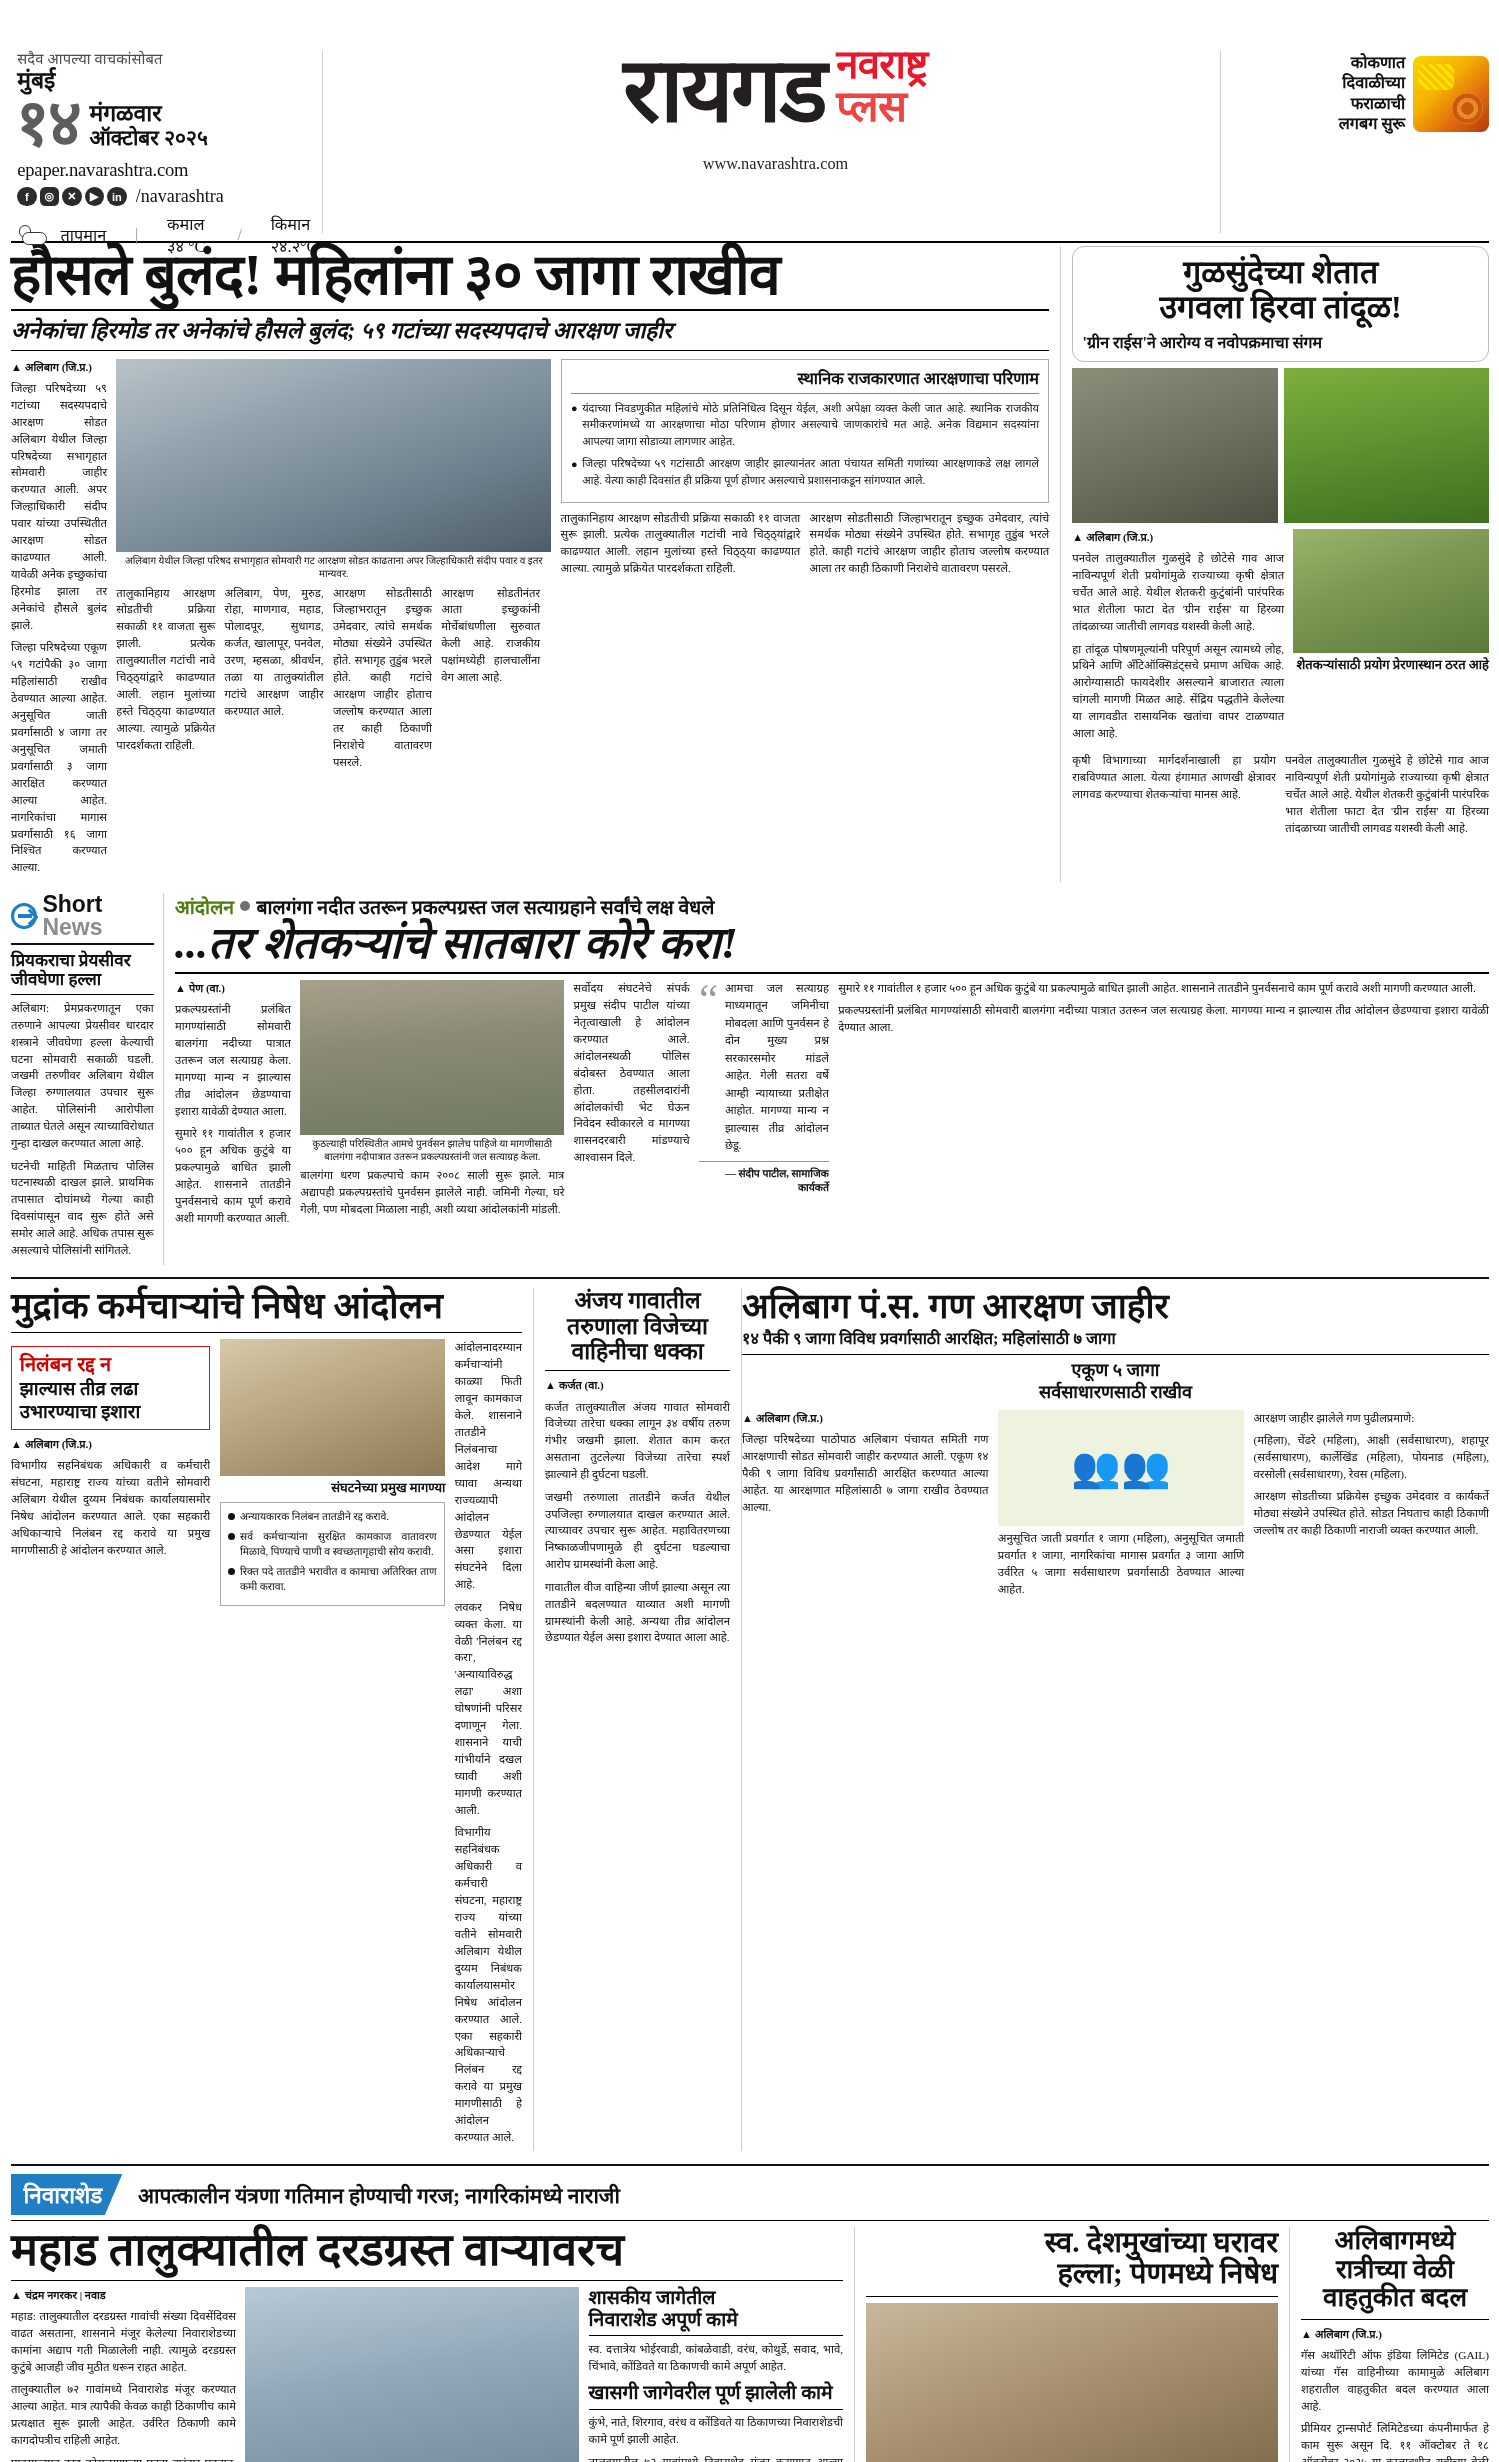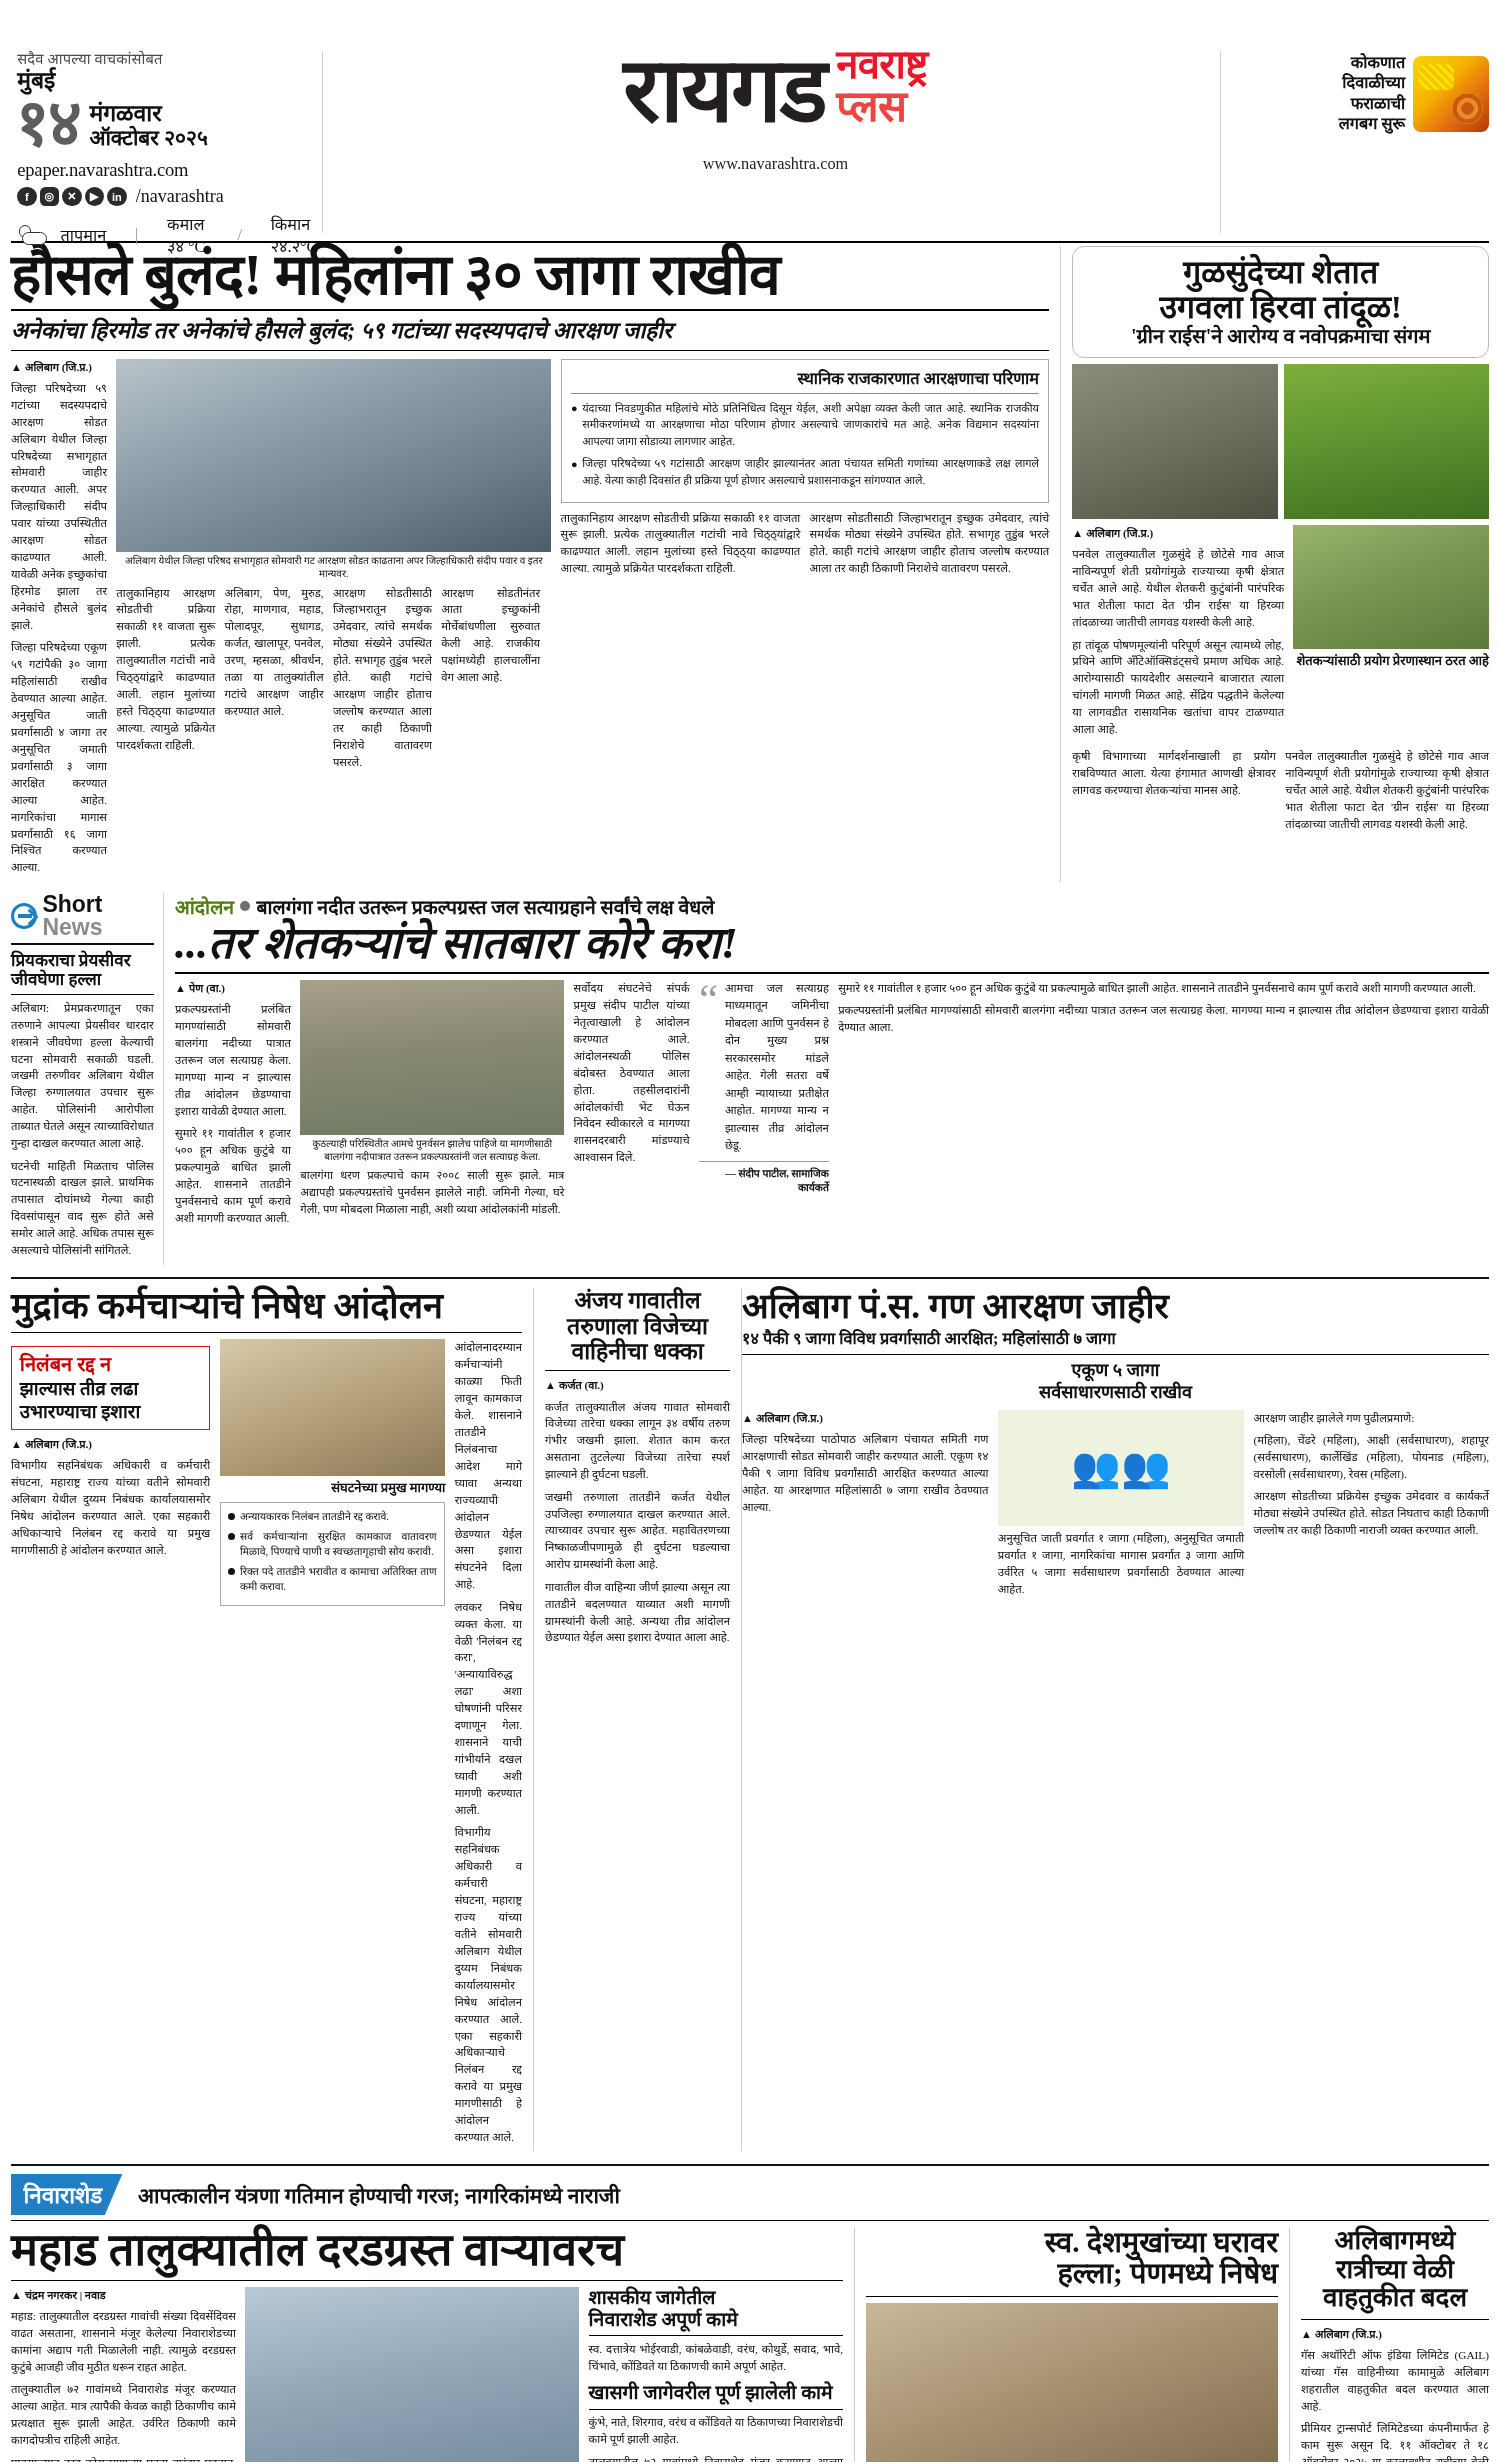--- a/index.html
+++ b/index.html
@@ -87,21 +87,21 @@
   .ph-cartoon { background:#eef3e0; }
 
   .caption { font-size:10px; line-height:1.3; text-align:center; margin-top:2.3px; }
 
   .boxed { border:0.8px solid #aaa; padding:7.8px 9.3px; }
   .box-title { font-size:16.3px; font-weight:bold; border-bottom:0.8px solid #888; padding-bottom:3.9px; margin-bottom:5.4px;}
   .bullet-li { font-size:11px; line-height:1.5; text-align:justify; display:flex; gap:4.7px; margin-bottom:6.2px;}
   .bullet-li .dot { flex:0 0 auto; margin-top:0.8px; }
 
   .headline-2 { font-size:32px; font-weight:bold; line-height:1.08; text-align:center;}
-  .subhead-2 { font-size:20px; font-weight:bold; text-align:center; margin-top:0; line-height:1.25;}
+  .subhead-2 { font-size:16px; font-weight:bold; text-align:left; margin-top:9px; line-height:1.25;}
 
   
   .band { display:flex; margin-top:11px; }
   .sn-col { width:152px; padding-right:9.3px; }
   .sn-head { display:flex; align-items:center; gap:5.4px; border-bottom:2.3px solid #111; padding-bottom:3.9px;}
   .sn-arrow { width:26px; height:26px; border-radius:50%; border:3.1px solid #1d7fc4; position:relative; flex:0 0 auto;}
   .sn-arrow::after{content:"";position:absolute;left:3.9px;top:8.5px;width:14px;height:3.9px;background:#1d7fc4;}
   .sn-arrow::before{content:"";position:absolute;left:10px;top:5.4px;width:8.5px;height:8.5px;border-top:3.9px solid #1d7fc4;border-right:3.9px solid #1d7fc4;transform:rotate(45deg);}
   .sn-title { font-size:23px; font-weight:bold; font-family:"Liberation Sans",sans-serif; line-height:1;}
   .sn-title .grey { color:#8c8c8c; }

